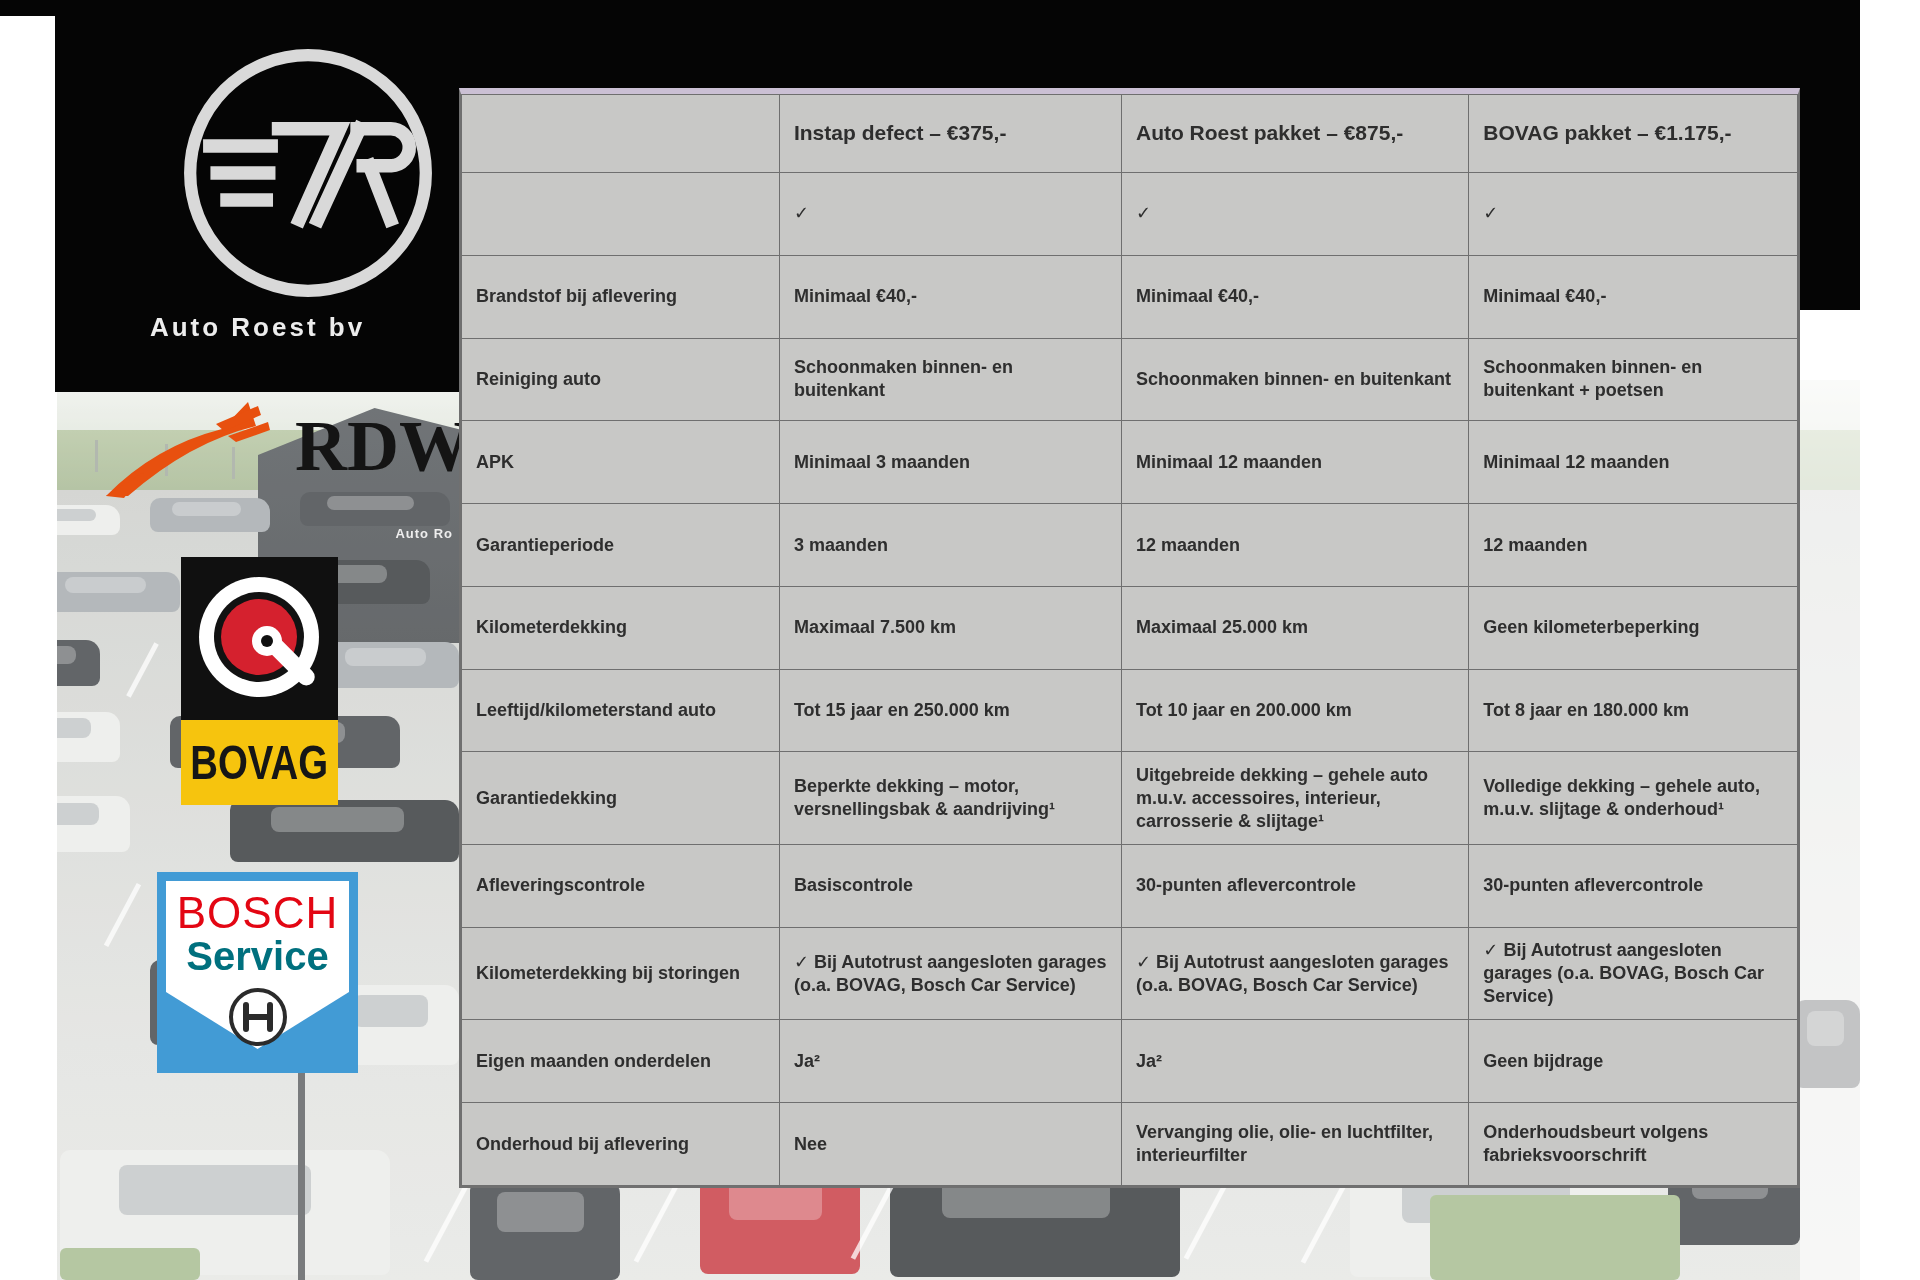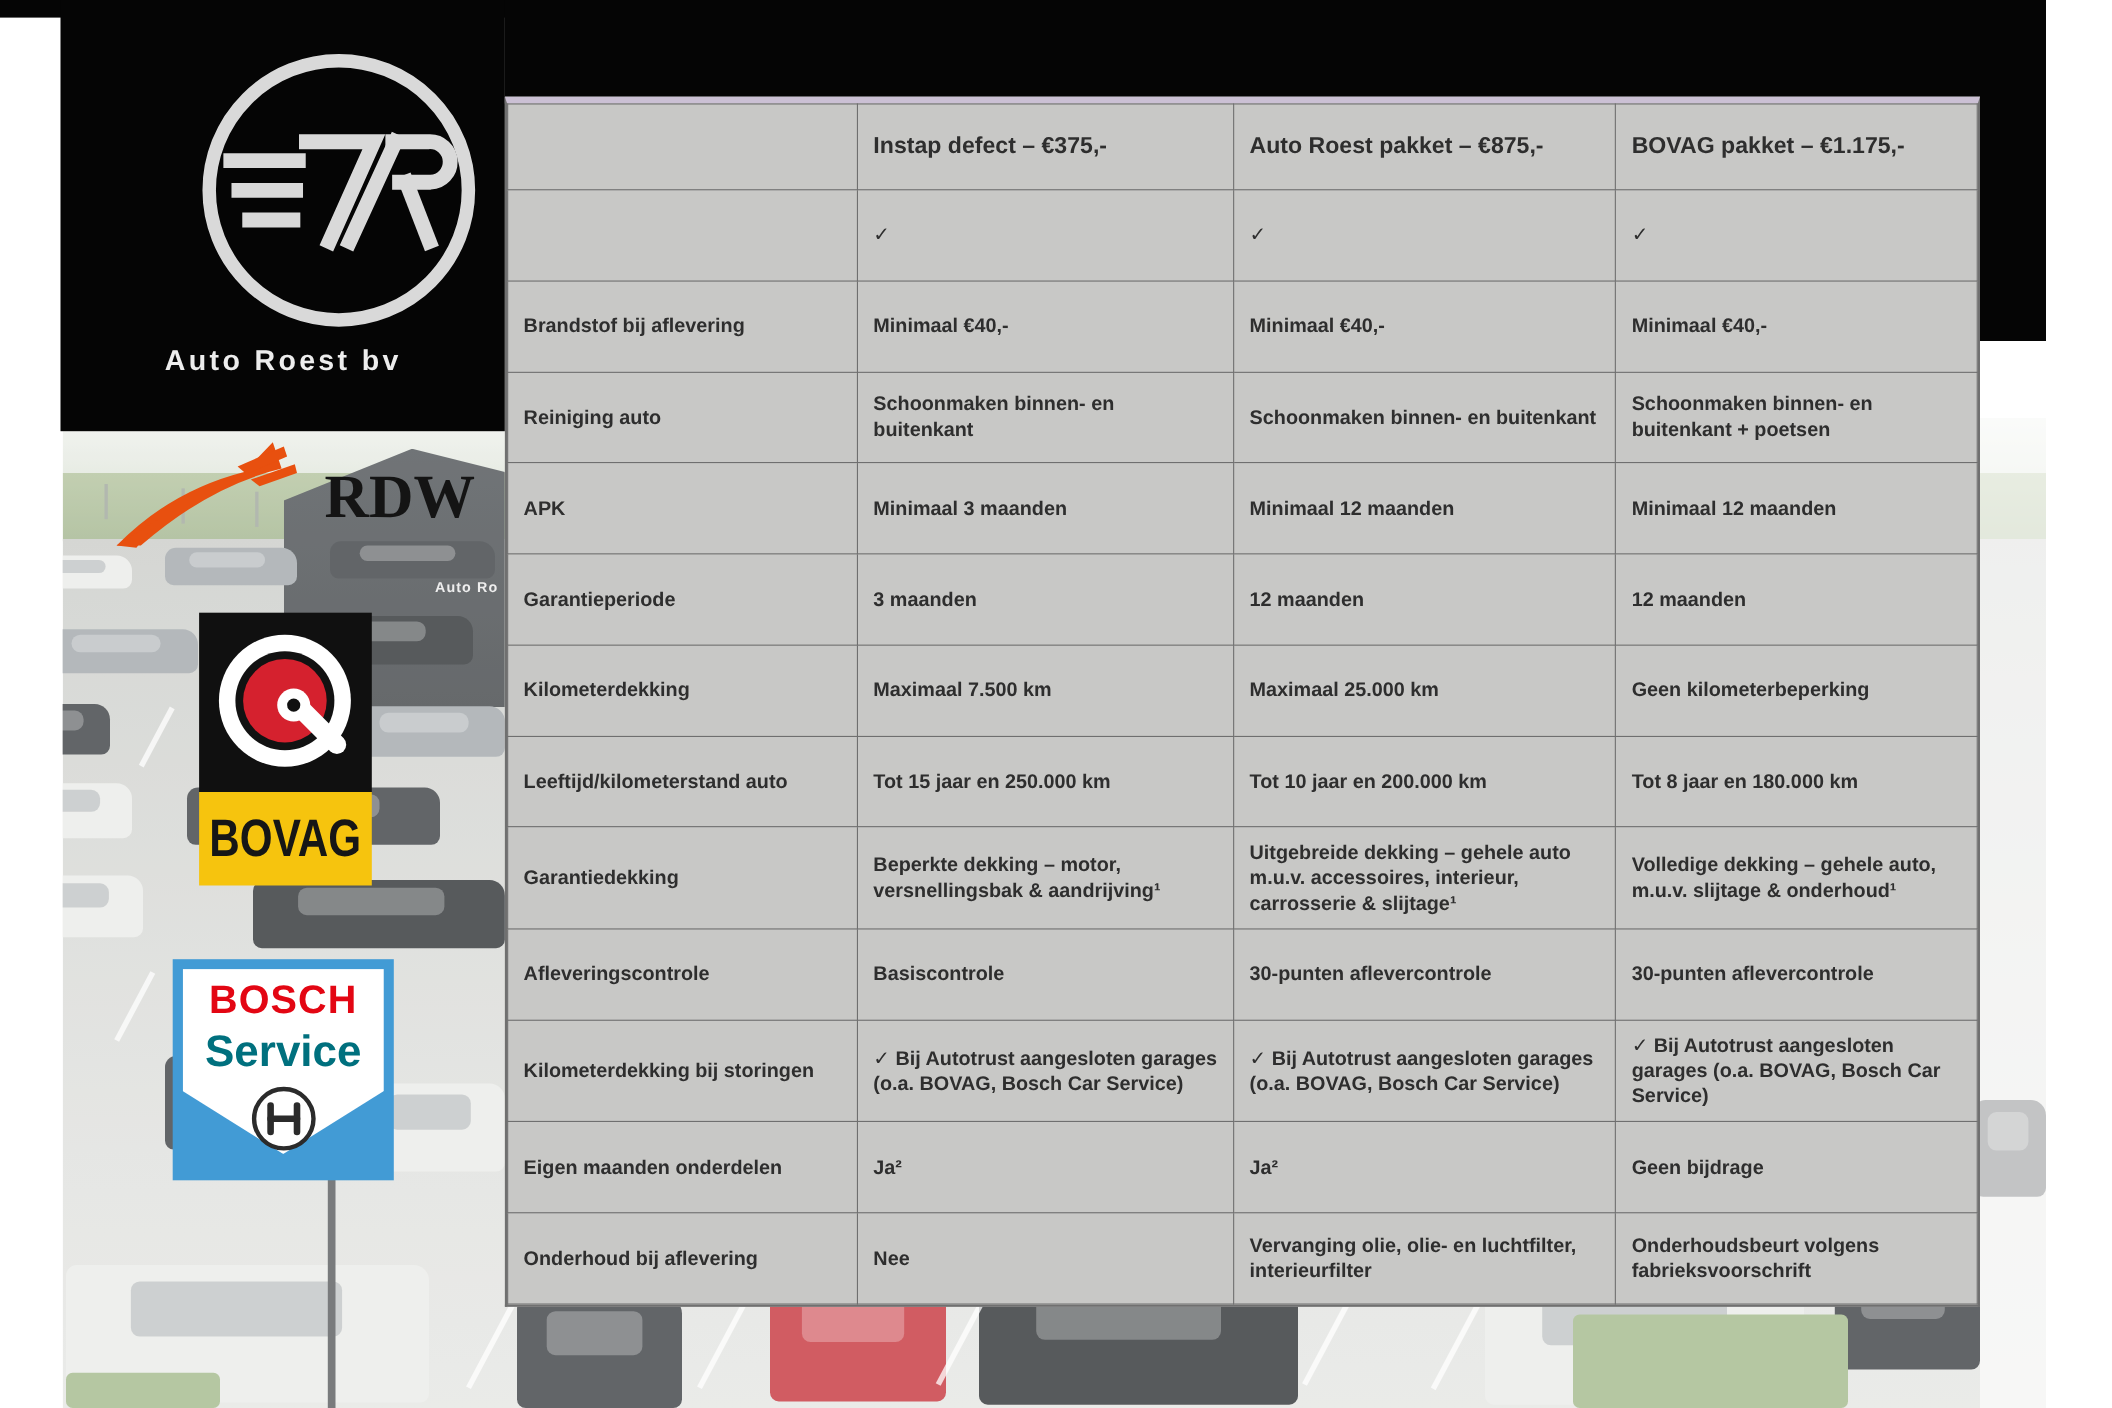--- a/index.html
+++ b/index.html
@@ -34,22 +34,22 @@
   .wash-right{background:rgba(255,255,255,.62);}
 
   
   .blk{background:#050505;}
 
   
   .ar-name{left:80px;top:312px;width:355px;text-align:center;color:#ededed;
            font-size:26px;font-weight:bold;letter-spacing:3px;}
 
   
-  .rdw-text{left:295px;top:420px;width:130px;color:#141414;
-            font-family:"Liberation Serif","DejaVu Serif",serif;font-size:56px;font-weight:600;}
+  .rdw-text{left:295px;top:405px;width:130px;color:#141414;
+            font-family:"Liberation Serif","DejaVu Serif",serif;font-size:72px;font-weight:600;}
 
   
   .bovag{left:181px;top:557px;width:157px;height:248px;padding-left:36px;}
   .bovag .top{position:absolute;left:0;top:0;width:157px;height:163px;background:#101010;}
   .bovag .ring{position:absolute;left:18px;top:20px;width:120px;height:120px;border-radius:50%;background:#ffffff;}
   .bovag .ring2{position:absolute;left:33px;top:35px;width:90px;height:90px;border-radius:50%;background:#121212;}
   .bovag .disc{position:absolute;left:40px;top:42px;width:76px;height:76px;border-radius:50%;background:#d5212e;}
   .bovag .handle{position:absolute;left:84px;top:78px;width:64px;height:17px;background:#ffffff;
                  border-radius:9px;transform:rotate(45deg);transform-origin:8px 8px;}
   .bovag .head{position:absolute;left:71px;top:69px;width:30px;height:30px;border-radius:50%;
@@ -57,21 +57,21 @@
   .bovag .dot{position:absolute;left:80px;top:78px;width:12px;height:12px;border-radius:50%;background:#101010;}
   .bovag .bar{position:absolute;left:0;top:163px;width:157px;height:85px;background:#f6c40e;
               display:flex;align-items:center;justify-content:center;}
   .bovag .bar span{font-size:48px;font-weight:bold;color:#161616;transform:scaleX(.8);letter-spacing:0px;}
 
   
   .bosch{left:157px;top:872px;width:201px;height:201px;background:#429bd5;}
   .bosch .pent{position:absolute;left:9px;top:9px;width:183px;height:168px;background:#ffffff;
                clip-path:polygon(0 0,100% 0,100% 66%,50% 100%,0 66%);}
   .bosch .t1{position:absolute;left:0;top:16px;width:201px;text-align:center;
-             color:#e30613;font-size:36px;font-weight:bold;letter-spacing:1px;}
+             color:#e30613;font-size:44px;font-weight:normal;letter-spacing:1px;}
   .bosch .t2{position:absolute;left:0;top:62px;width:201px;text-align:center;
              color:#00707e;font-size:40px;font-weight:bold;}
   .bosch svg{position:absolute;left:68px;top:112px;}
 
   
   .tblwrap{left:459px;top:88px;width:1341px;height:1100px;background:#c8c8c6;
            border:2px solid #707070;border-top:6px solid #cbc0d4;}
   table.pkg{width:100%;height:100%;border-collapse:collapse;table-layout:fixed;}
   table.pkg th,table.pkg td{border:1px solid #6f6f6f;padding:8px 14px;vertical-align:middle;
            text-align:left;color:#2e2e2e;font-weight:bold;font-size:18px;line-height:1.28;

